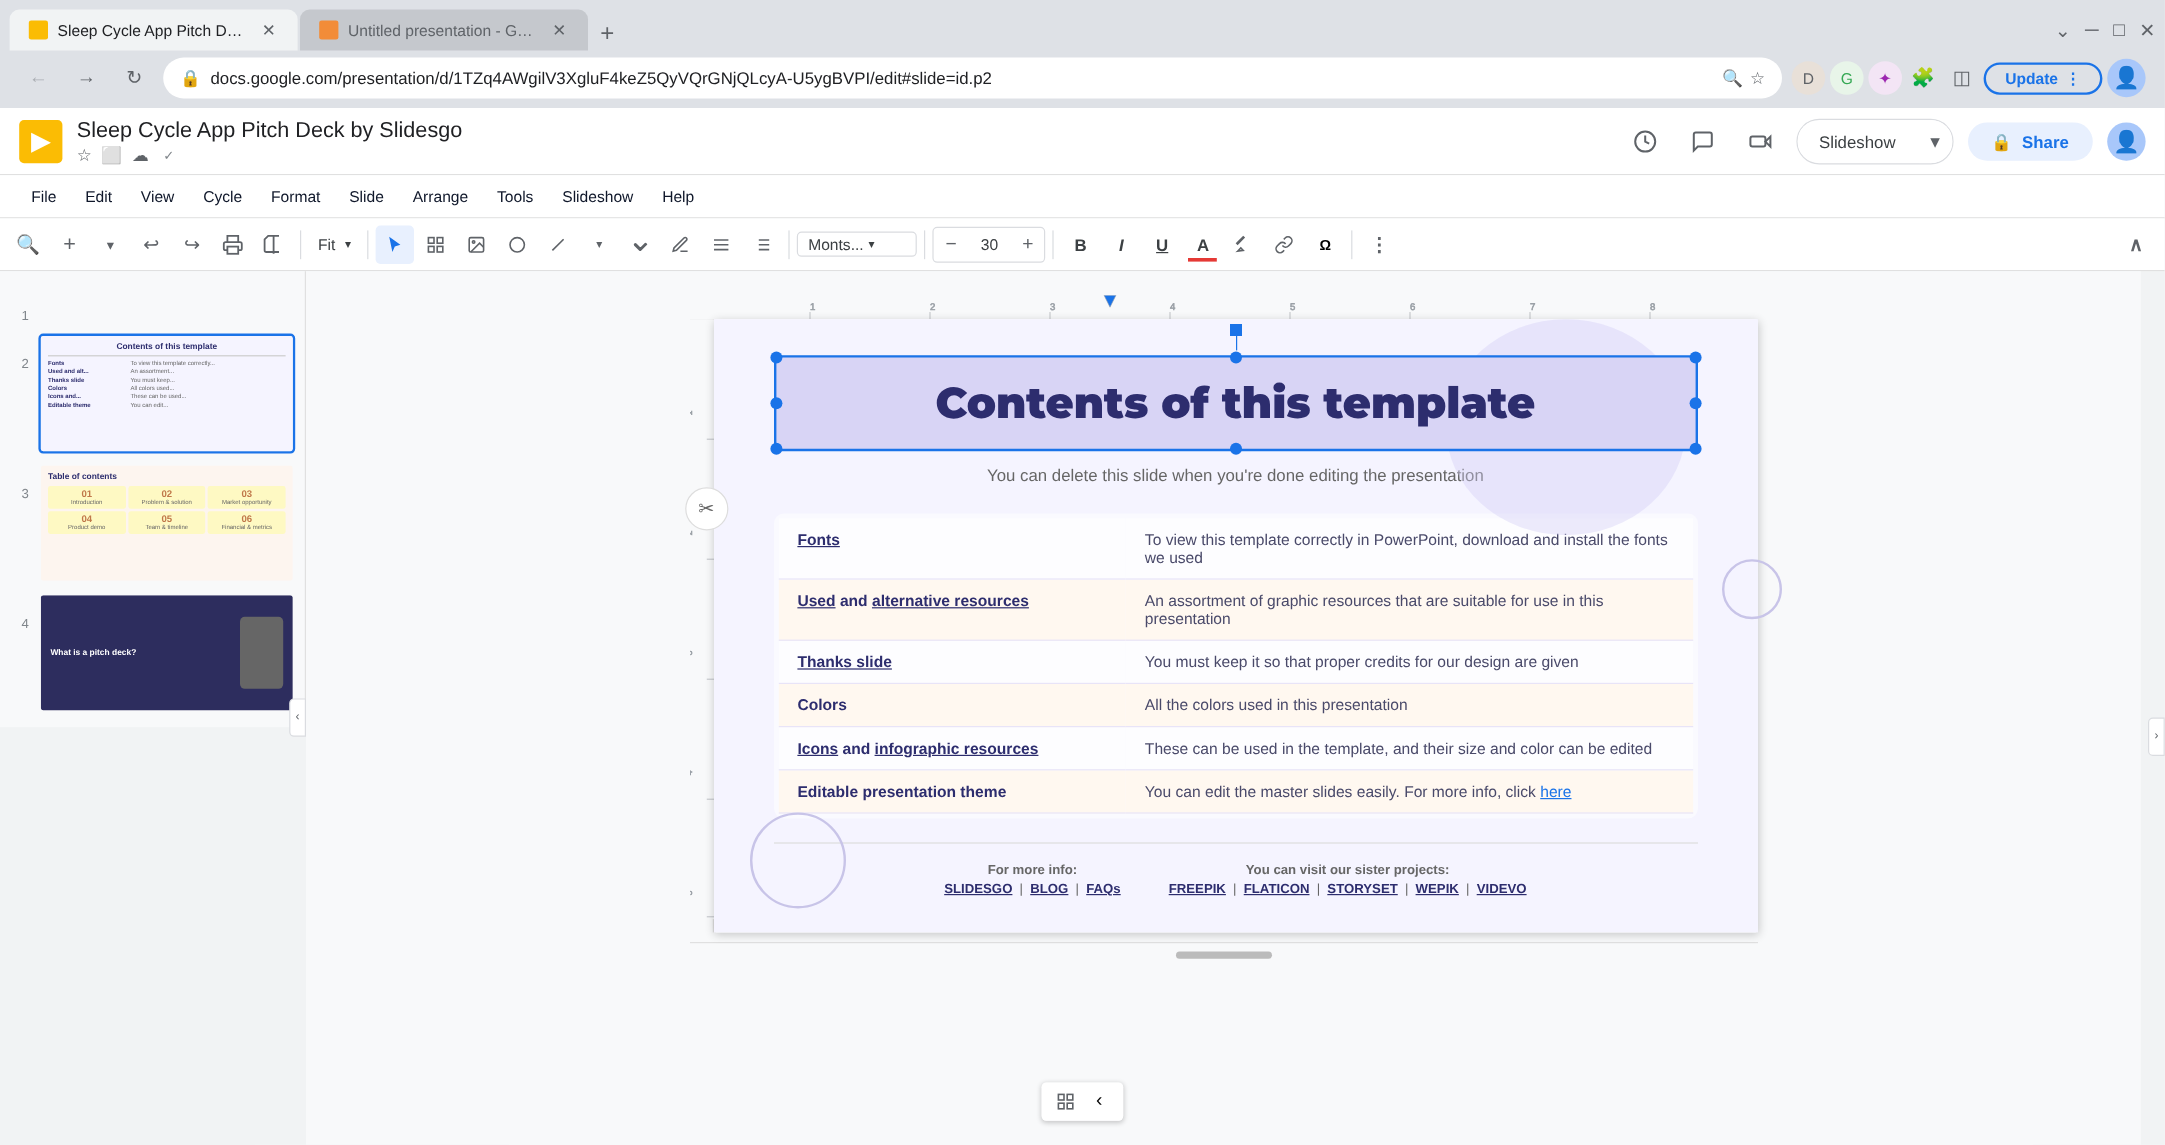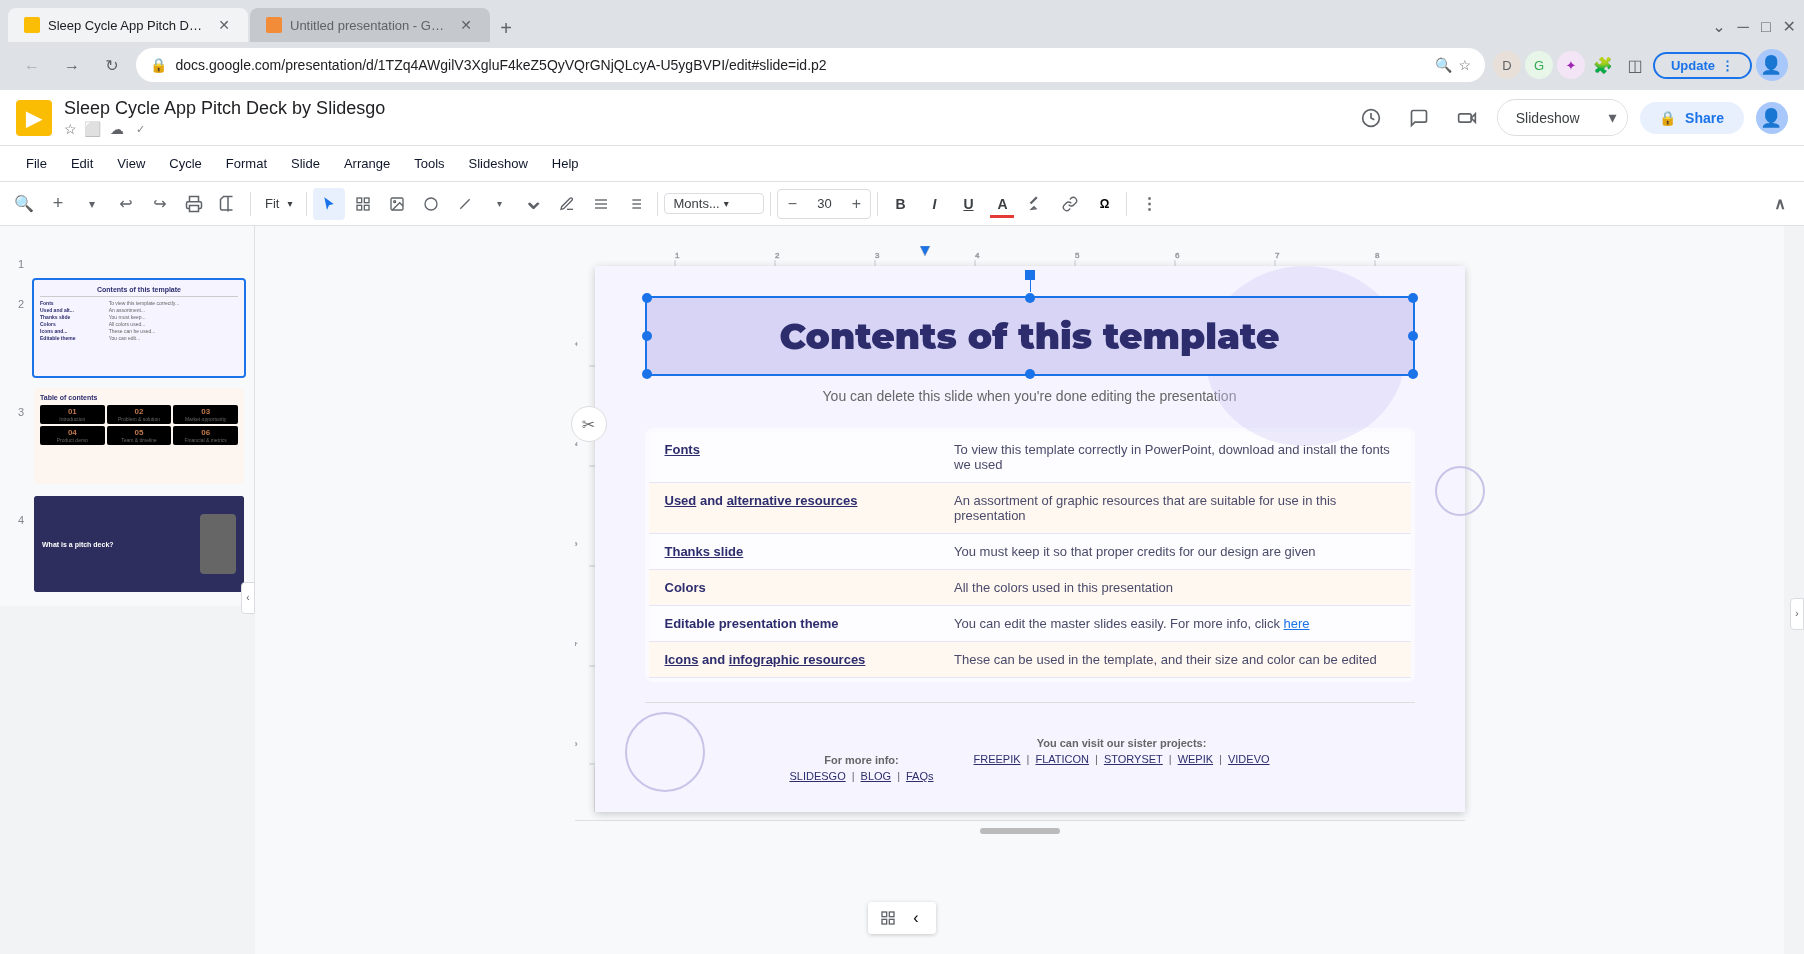--- a/index.html
+++ b/index.html
@@ -85,41 +85,41 @@
     .slide-subtitle { text-align: center; font-size: 14px; color: #666; margin-bottom: 24px; }
     .slide-table { width: 100%; border-collapse: collapse; }
     .slide-table td { padding: 10px 16px; font-size: 13px; vertical-align: top; border-bottom: 1px solid #e8e4f8; }
     .slide-table td:first-child { font-weight: 700; color: #2d2d6e; width: 38%; }
     .slide-table td:last-child { color: #4a4a6a; }
     .slide-table tr:nth-child(odd) { background: rgba(255,255,255,0.6); }
     .slide-table tr:nth-child(even) { background: #fff8f0; }
     .slide-link { color: #1a73e8; text-decoration: underline; }
     .slide-bottom { display: flex; justify-content: center; align-items: center; margin-top: 20px; gap: 40px; font-size: 11px; color: #666; border-top: 1px solid #ddd; padding-top: 16px; }
     .slide-bottom-links { display: flex; gap: 6px; flex-wrap: wrap; }
-    .bottom-link { color: #2d2d6e; font-weight: 400; text-decoration: underline; font-size: 11px; }
+    .bottom-link { color: #2d2d6e; font-weight: 700; text-decoration: underline; font-size: 11px; }
     .resize-handle { width: 10px; height: 10px; background: #1a73e8; border-radius: 50%; position: absolute; }
 
     
     .bottom-bar { height: 20px; background: #f8f9fa; border-top: 1px solid #e0e0e0; display: flex; align-items: center; justify-content: center; }
     .scroll-thumb { width: 80px; height: 6px; background: #bbb; border-radius: 3px; }
 
     
     .thumb1 { background: #2d2d5e; width: 100%; height: 96px; border-radius: 2px; display: flex; flex-direction: column; align-items: flex-start; justify-content: center; padding: 8px; position: relative; }
     .thumb1-title { color: #fff; font-size: 9px; font-weight: 900; line-height: 1.2; }
     .thumb1-subtitle { color: #aaa; font-size: 6px; margin-top: 2px; }
     .thumb1-phone { position: absolute; right: 8px; top: 50%; transform: translateY(-50%); width: 24px; height: 42px; background: #444; border-radius: 3px; }
     .thumb2 { background: #f5f4ff; width: 100%; height: 96px; border-radius: 2px; padding: 6px; }
     .thumb2-title { font-size: 7px; font-weight: 900; color: #2d2d6e; text-align: center; border-bottom: 1px solid #ccc; padding-bottom: 3px; margin-bottom: 3px; }
     .thumb2-row { display: flex; gap: 4px; margin: 1px 0; }
     .thumb2-key { font-size: 5px; font-weight: 700; color: #2d2d6e; flex: 1; }
     .thumb2-val { font-size: 5px; color: #666; flex: 2; }
     .thumb3 { background: #fdf5ef; width: 100%; height: 96px; border-radius: 2px; padding: 6px; }
     .thumb3-title { font-size: 7px; font-weight: 700; color: #2d2d6e; margin-bottom: 4px; }
     .thumb3-grid { display: grid; grid-template-columns: 1fr 1fr 1fr; gap: 2px; }
-    .thumb3-cell { background: #000000; border-radius: 2px; padding: 2px; text-align: center; font-size: 5px; color: #666; }
+    .thumb3-cell { background: #fef9c3; border-radius: 2px; padding: 2px; text-align: center; font-size: 5px; color: #666; }
     .thumb3-num { font-size: 8px; font-weight: 900; color: #c0784a; }
     .thumb4 { background: #2d2d5e; width: 100%; height: 96px; border-radius: 2px; display: flex; align-items: center; padding: 8px; gap: 6px; }
     .thumb4-text { color: #fff; font-size: 7px; font-weight: 700; flex: 1; }
     .thumb4-img { width: 36px; height: 60px; background: #666; border-radius: 4px; }
 
     
     .underline { text-decoration: underline; }
 
     
     .panel-collapse { position: absolute; right: 0; bottom: 50%; width: 14px; height: 32px; background: #fff; border: 1px solid #dadce0; border-radius: 4px 0 0 4px; display: flex; align-items: center; justify-content: center; cursor: pointer; color: #5f6368; font-size: 10px; z-index: 10; }
@@ -571,36 +571,36 @@
                 </tr>
                 <tr>
                   <td><span class="underline">Thanks slide</span></td>
                   <td>You must keep it so that proper credits for our design are given</td>
                 </tr>
                 <tr>
                   <td>Colors</td>
                   <td>All the colors used in this presentation</td>
                 </tr>
                 <tr>
+                  <td><span class="underline">Icons</span> and <span class="underline">infographic resources</span></td>
+                  <td>These can be used in the template, and their size and color can be edited</td>
+                </tr>
+                <tr>
                   <td>Editable presentation theme</td>
                   <td>You can edit the master slides easily. For more info, click <span class="slide-link underline">here</span></td>
-                </tr>
-                <tr>
-                  <td><span class="underline">Icons</span> and <span class="underline">infographic resources</span></td>
-                  <td>These can be used in the template, and their size and color can be edited</td>
                 </tr>
               </tbody>
             </table>
           </div>
 
           <div class="slide-bottom">
 
             <div style="position:absolute; left:30px; bottom:20px; width:80px; height:80px; border-radius:50%; border:2px solid #c8c4e8;"></div>
 
-            <div style="text-align:center;margin-top:35px;">
+            <div style="text-align:center;">
               <div style="font-weight:600; font-size:11px; margin-bottom:4px;">For more info:</div>
               <div class="slide-bottom-links">
                 <a class="bottom-link">SLIDESGO</a>
                 <span>|</span>
                 <a class="bottom-link">BLOG</a>
                 <span>|</span>
                 <a class="bottom-link">FAQs</a>
               </div>
             </div>
 

